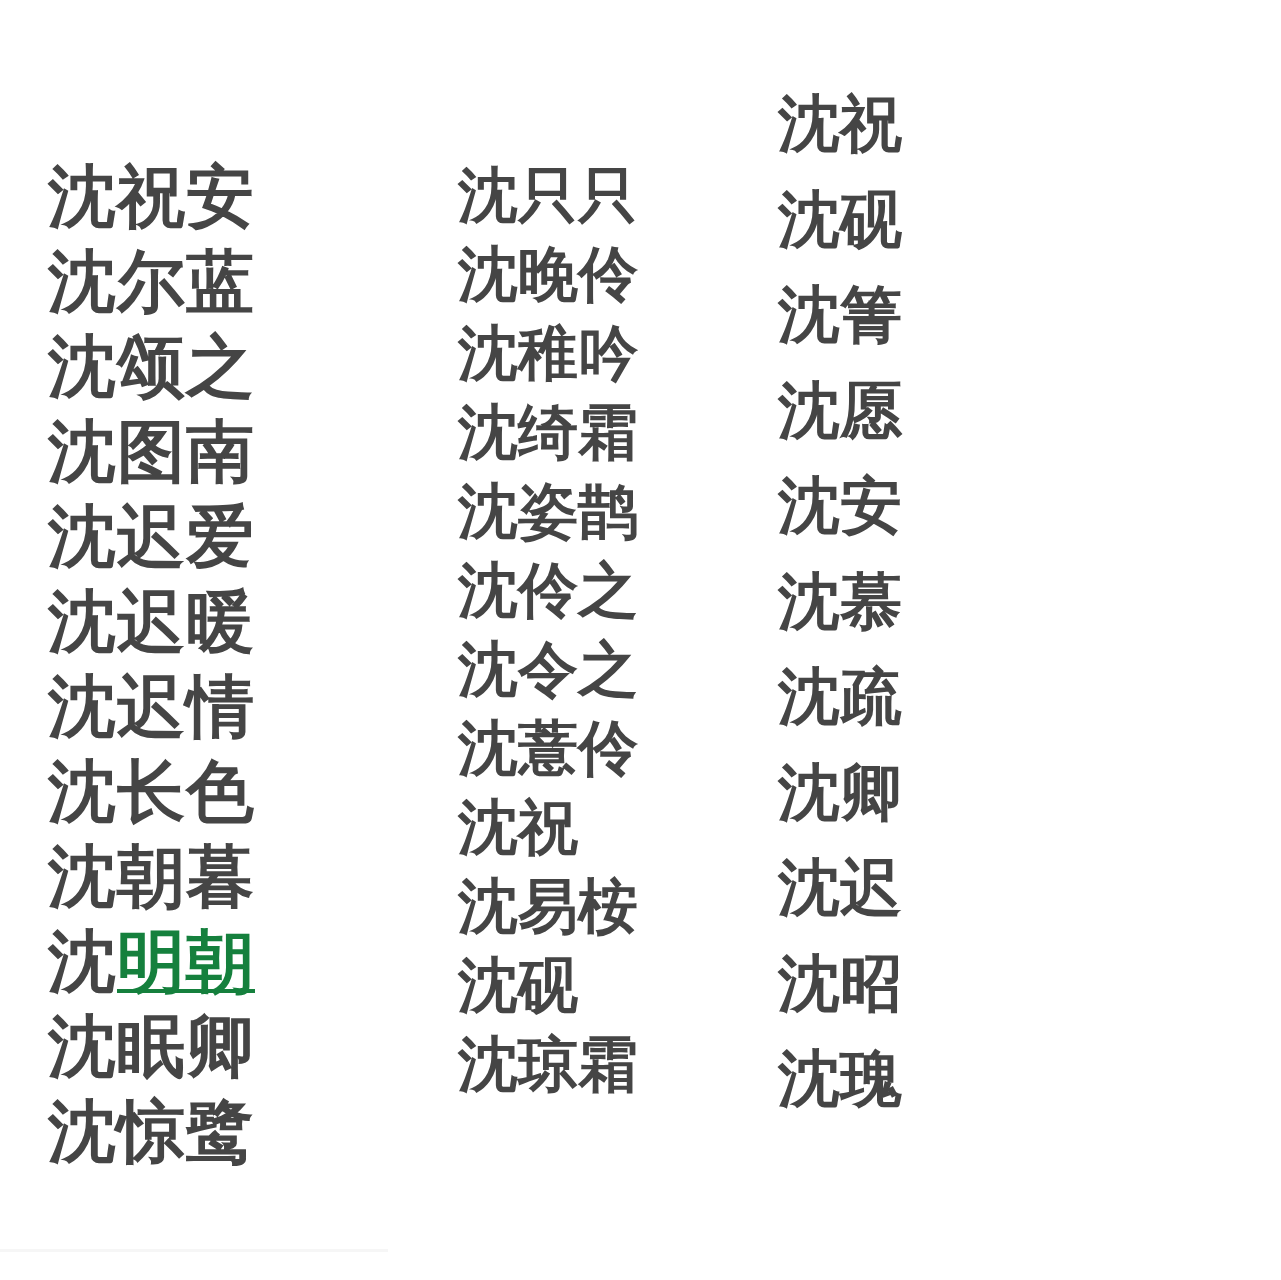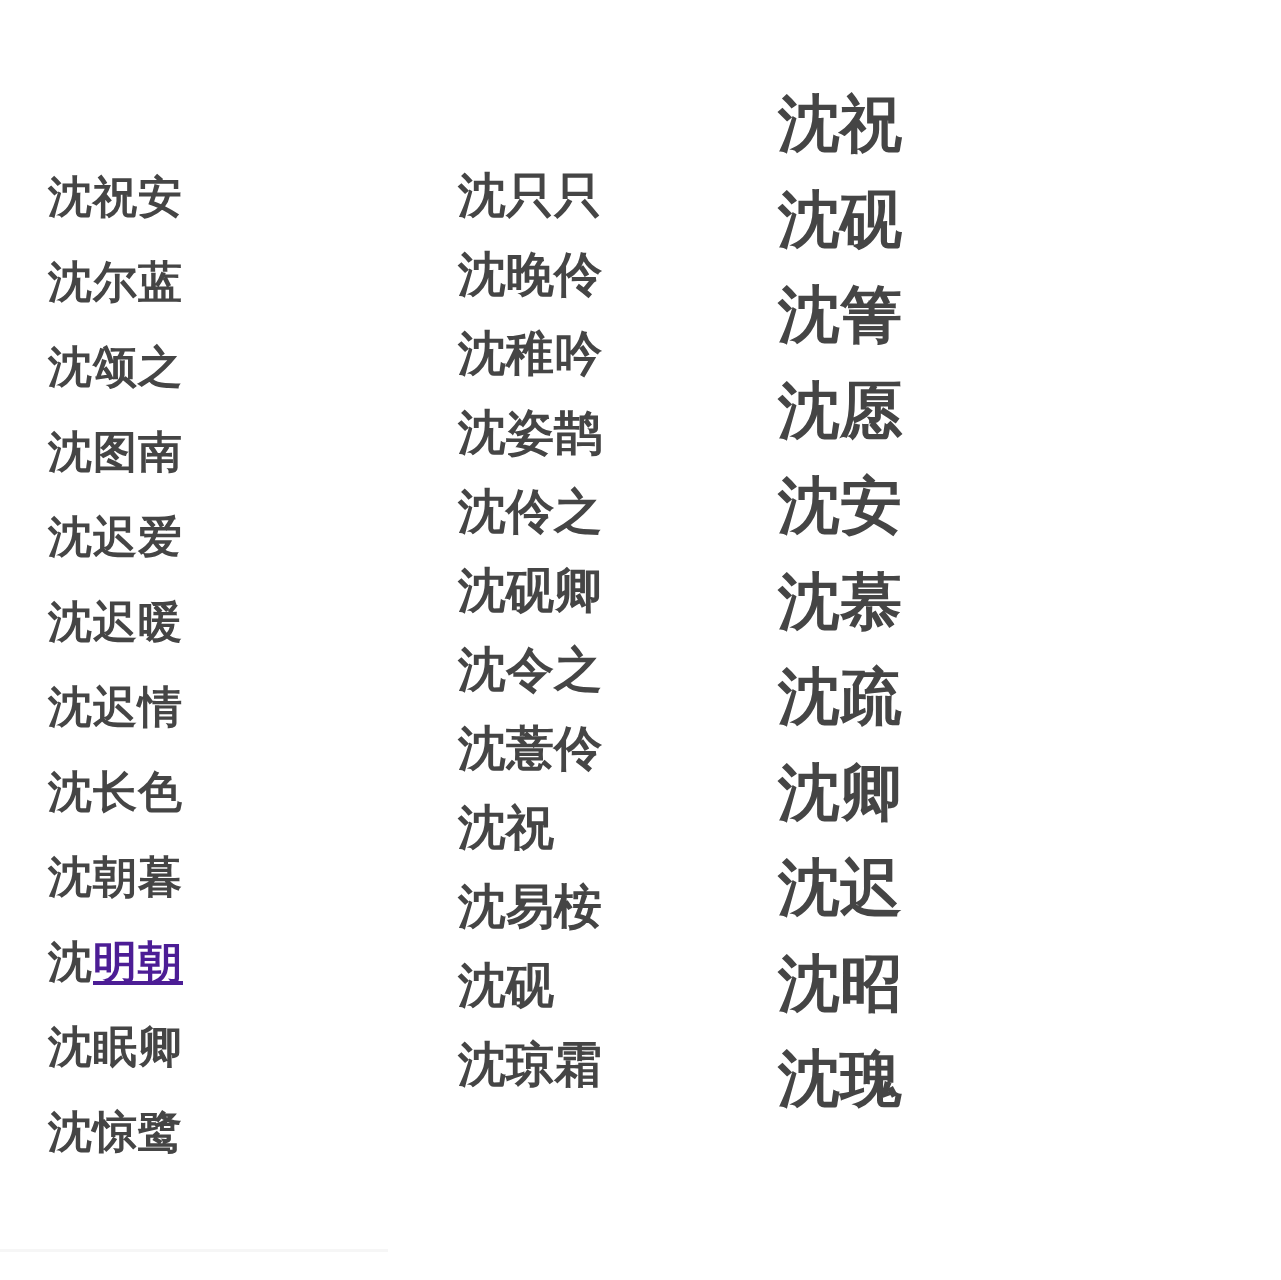--- a/index.html
+++ b/index.html
@@ -7,27 +7,27 @@
       width: 1281px; height: 1280px;
       background: #ffffff;
       position: relative;
       overflow: hidden;
       font-family: "DejaVu Sans", sans-serif;
       color: #454545;
     }
     .col { position: absolute; margin: 8px; padding: 0; list-style: none; }
     .col li { white-space: nowrap; font-weight: bold; }
     #col1 { left: 40px; top: 146px; }
-    #col1 li { font-size: 44px; line-height: 85px; height: 85px; letter-spacing: 1px; }
+    #col1 li { font-size: 68px; line-height: 85px; height: 85px; letter-spacing: 1px; }
     #col2 { left: 450px; top: 148px; }
-    #col2 li { font-size: 48px; line-height: 79px; height: 79px; letter-spacing: 0px; }
+    #col2 li { font-size: 60px; line-height: 79px; height: 79px; letter-spacing: 0px; }
     #col3 { left: 770px; top: 68px; }
     #col3 li { font-size: 62px; line-height: 95.5px; height: 95.5px; }
     .hl {
-      color: #4c1d95;
+      color: #15803d;
       text-decoration: underline;
       text-decoration-thickness: 4px;
       text-underline-offset: 4px;
     }
     .bottom-line {
       position: absolute; left: 0; top: 1249px;
       width: 388px; height: 3px;
       background: #f6f6f6;
     }
   </style>
@@ -45,23 +45,23 @@
     <li><span>沈</span><span>长色</span></li>
     <li><span>沈</span><span>朝暮</span></li>
     <li><span>沈</span><span class="hl">明朝</span></li>
     <li><span>沈</span><span>眠卿</span></li>
     <li><span>沈</span><span>惊鹭</span></li>
   </ul>
 <ul class="col" id="col2">
     <li><span>沈</span><span>只只</span></li>
     <li><span>沈</span><span>晚伶</span></li>
     <li><span>沈</span><span>稚吟</span></li>
+    <li><span>沈</span><span>绮霜</span></li>
     <li><span>沈</span><span>姿鹊</span></li>
     <li><span>沈</span><span>伶之</span></li>
-    <li><span>沈</span><span>砚卿</span></li>
     <li><span>沈</span><span>令之</span></li>
     <li><span>沈</span><span>薏伶</span></li>
     <li><span>沈</span><span>祝</span></li>
     <li><span>沈</span><span>易桉</span></li>
     <li><span>沈</span><span>砚</span></li>
     <li><span>沈</span><span>琼霜</span></li>
   </ul>
 <ul class="col" id="col3">
     <li><span>沈</span><span>祝</span></li>
     <li><span>沈</span><span>砚</span></li>

